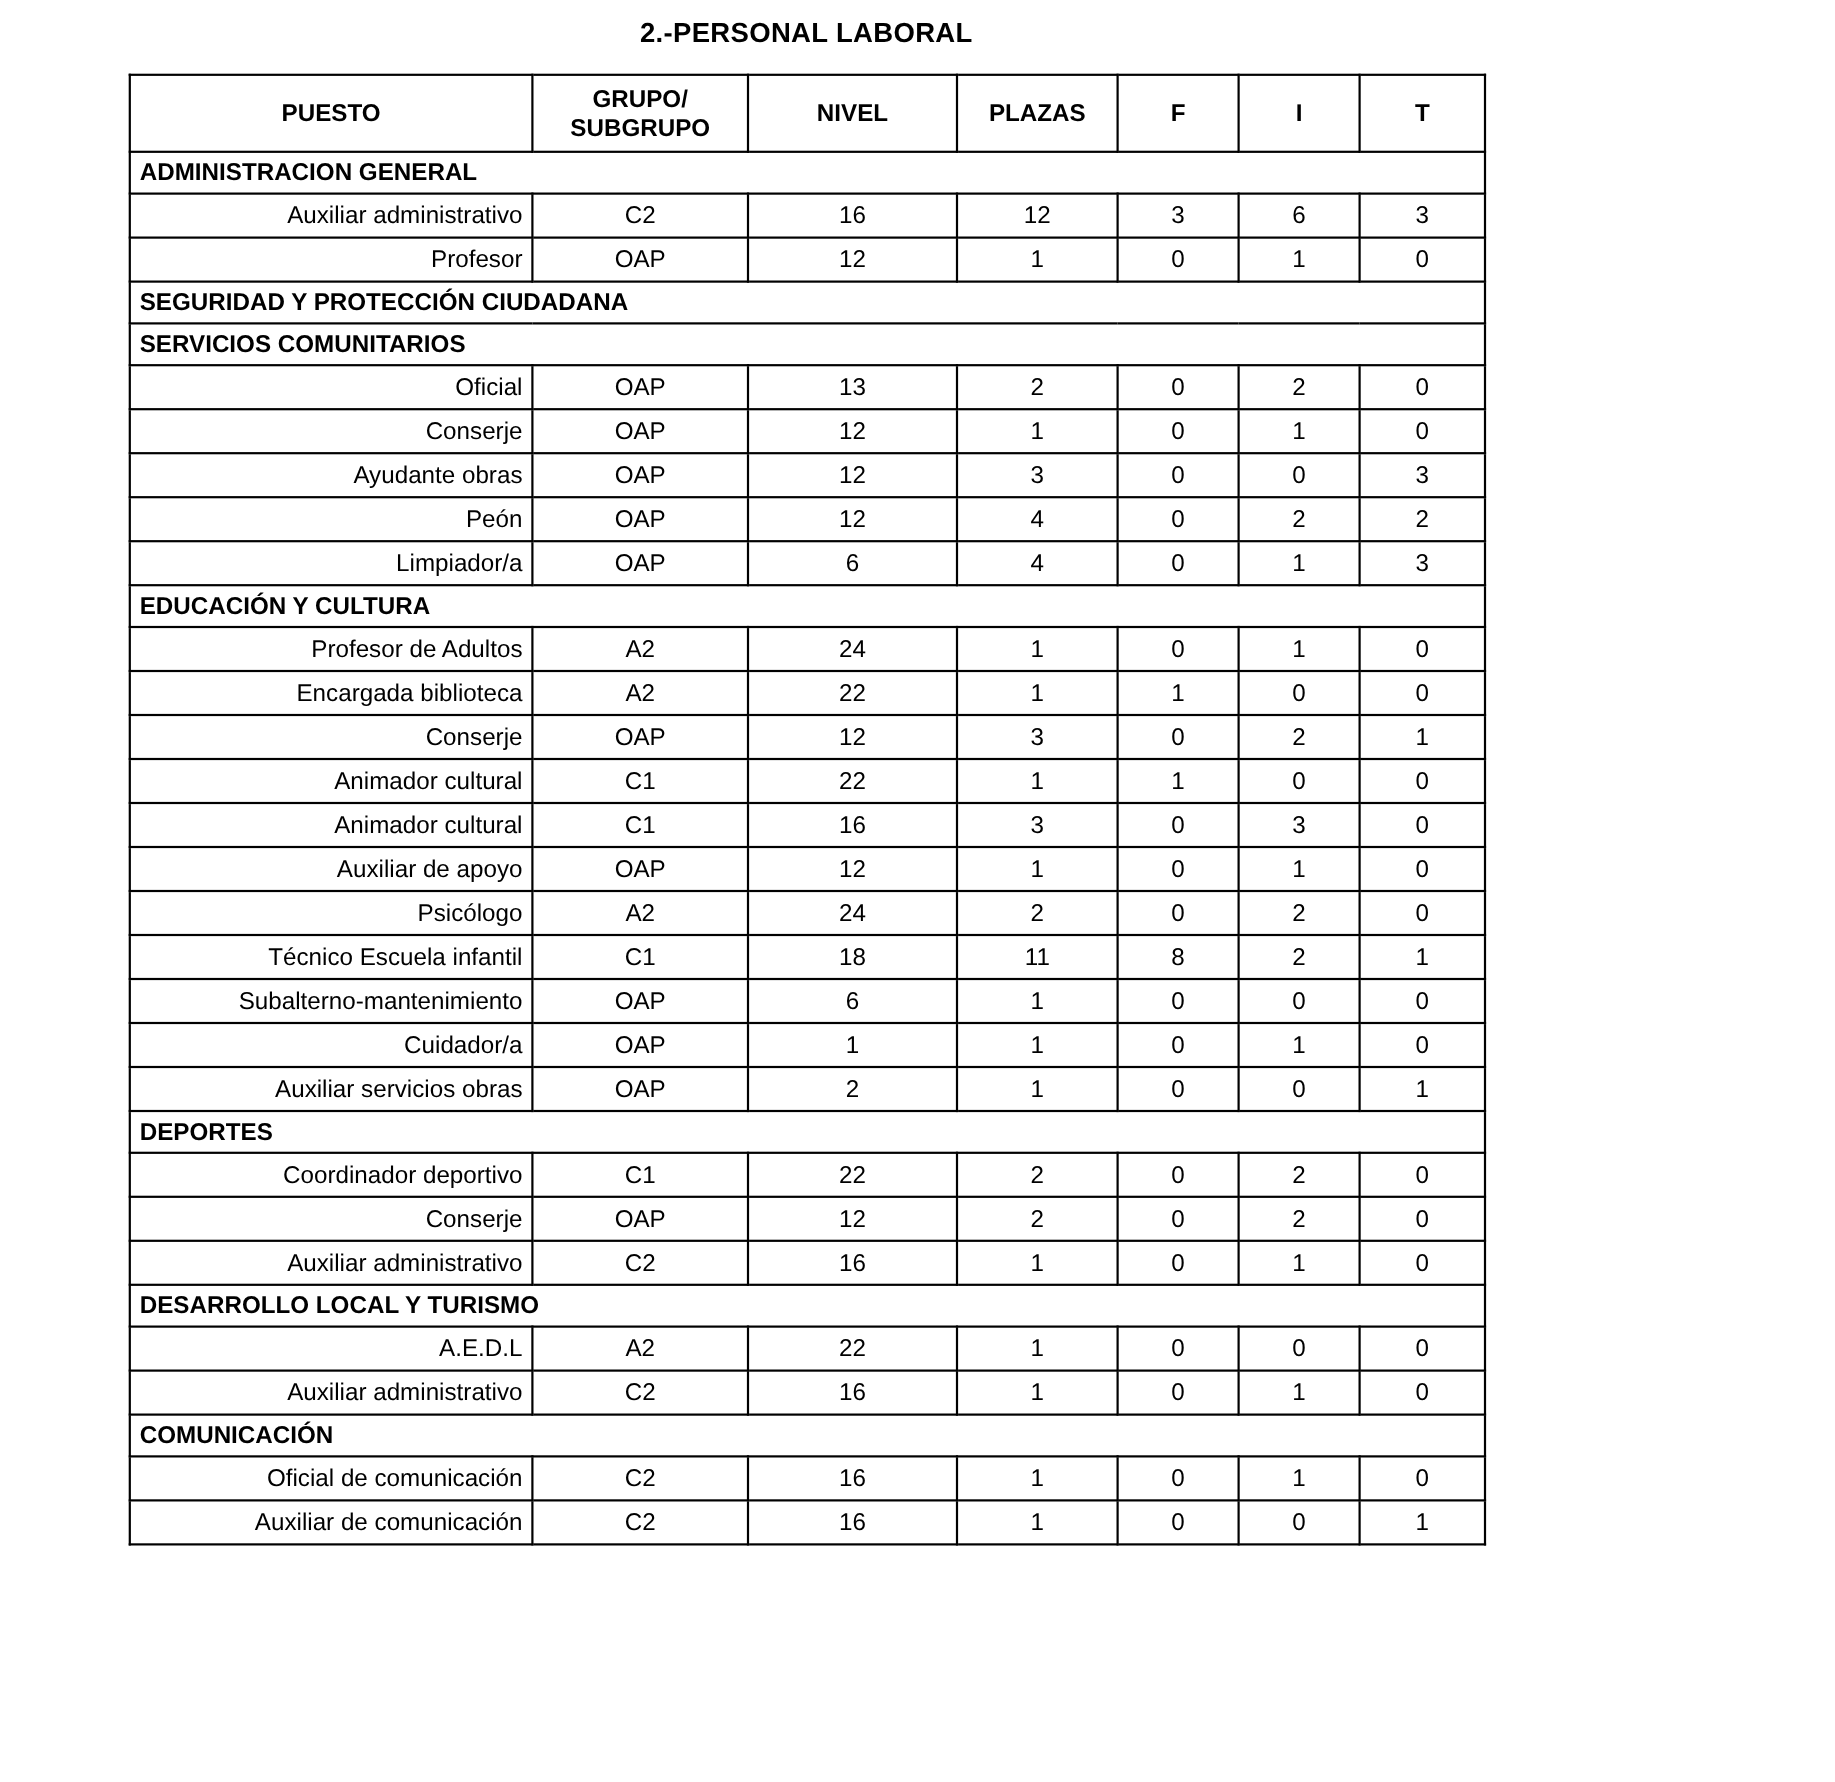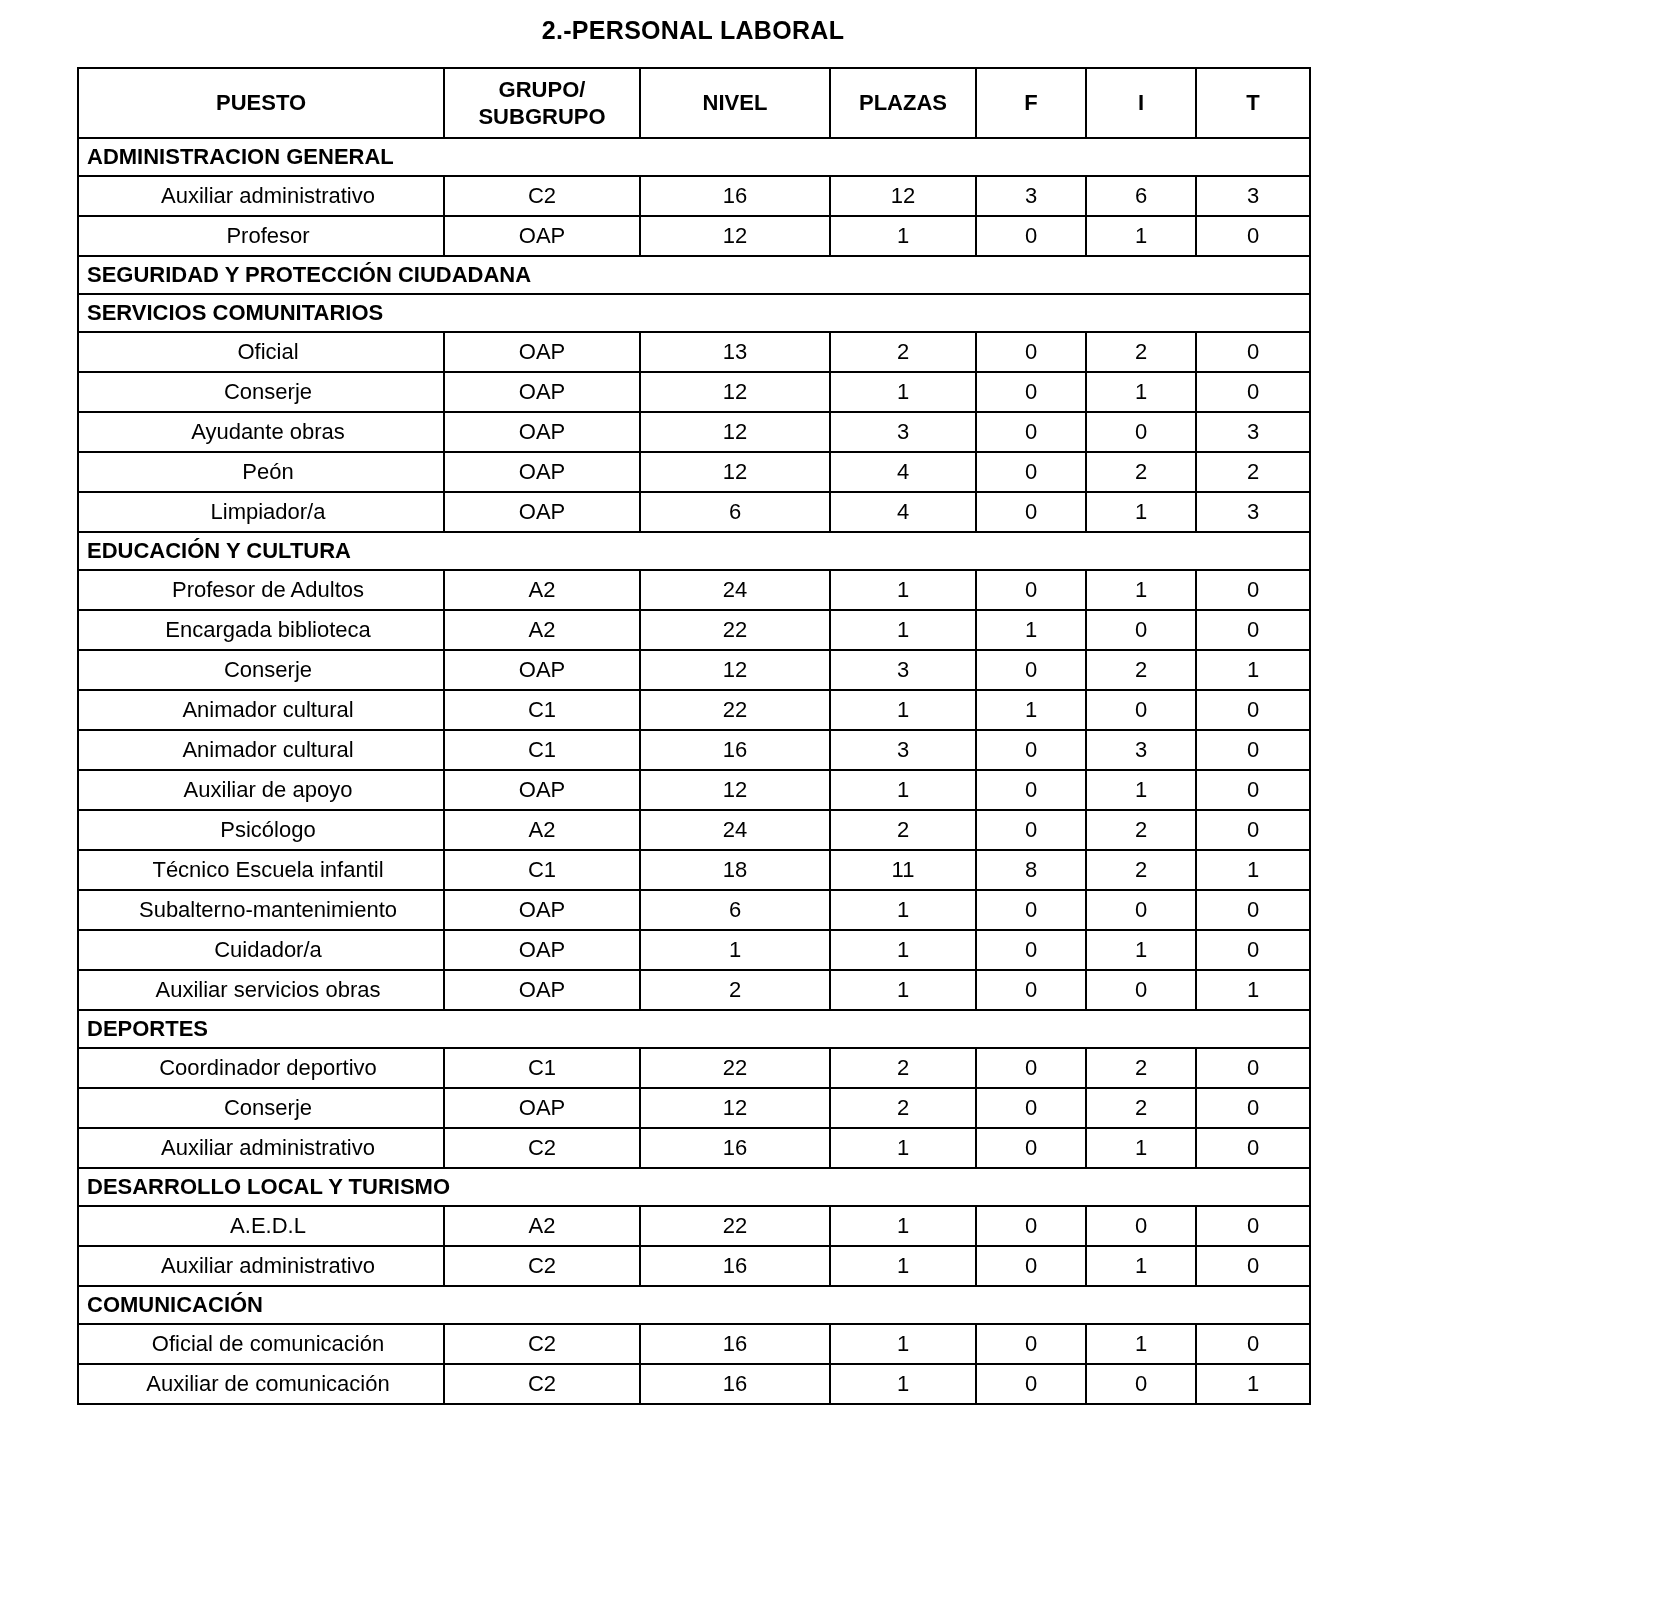--- a/index.html
+++ b/index.html
@@ -12,21 +12,21 @@
   .page {
     width: 1668px;
     height: 1620px;
     box-sizing: border-box;
     padding-top: 14px;
     background: #ffffff;
     overflow: hidden;
   }
   .doc {
     width: 1232px;
-    margin-left: 77px;
+    margin-left: 117px;
   }
   .title {
     text-align: center;
     font-weight: bold;
     font-size: 25px;
     letter-spacing: 0.3px;
     margin: 2px 0 22px 0;
   }
   table.staff {
     border-collapse: collapse;
@@ -48,21 +48,21 @@
     vertical-align: middle;
     white-space: pre-line;
     height: 70px;
     line-height: 1.25;
   }
   table.staff td {
     text-align: center;
     vertical-align: middle;
   }
   table.staff td.col-puesto {
-    text-align: center;
+    text-align: right;
     padding-left: 22px;
   }
   table.staff tr.section td {
     font-weight: bold;
     text-align: left;
     height: 38px;
   }
 </style>
 </head>
 <body>

